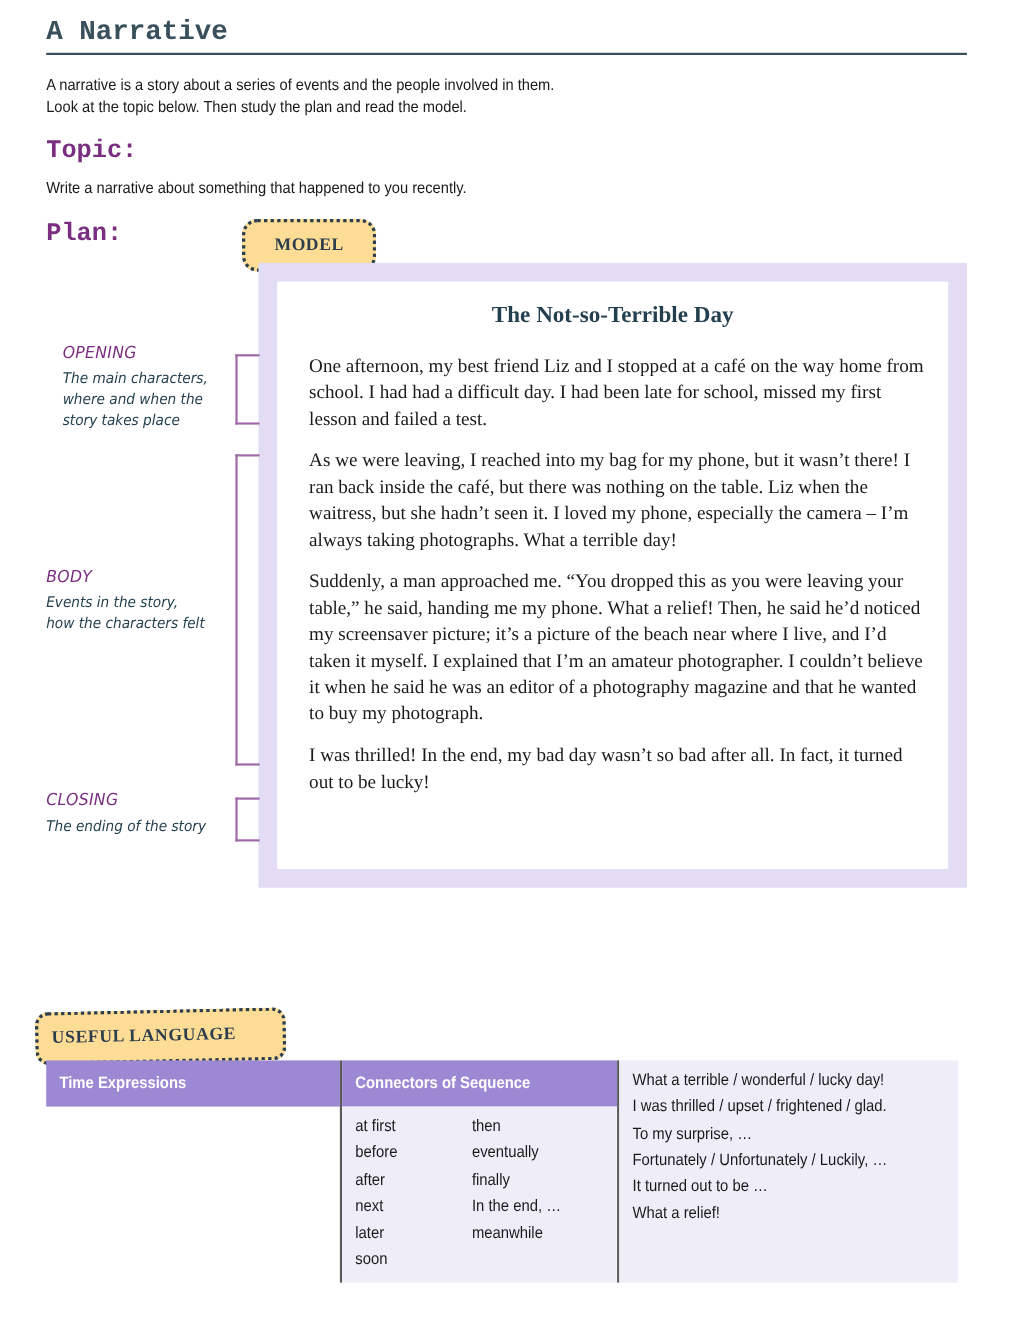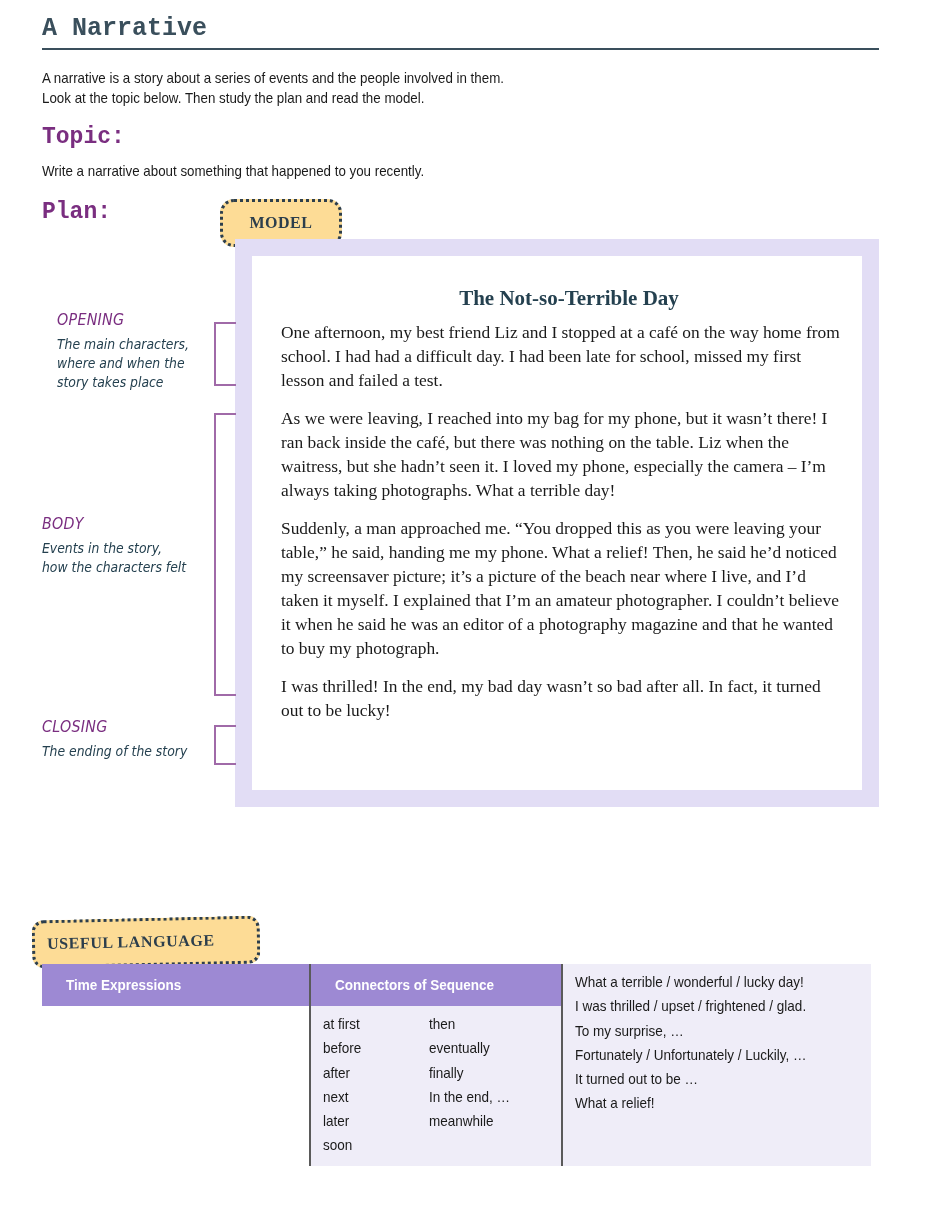--- a/index.html
+++ b/index.html
@@ -16,39 +16,39 @@
   .plan-heading { left: 42px; top: 199px; }
   .topic-text { position: absolute; left: 42px; top: 163px; font-size: 14.5px; color: #1a1a1a; transform: scaleX(0.92); transform-origin: left top; }
 
   
   .model-frame { position: absolute; left: 235px; top: 239px; width: 644px; height: 568px; background: #e2ddf5; }
   .model-inner { position: absolute; left: 252px; top: 256px; width: 610px; height: 534px; background: #ffffff; }
   .model-tab { position: absolute; left: 220px; top: 199px; width: 122px; height: 48px; background: #fddc96; border: 3px dotted #2c3e4c; border-radius: 14px; box-sizing: border-box; z-index: 1; }
   .model-tab-label { position: absolute; left: 0; right: 0; top: 12px; text-align: center; font-family: "Liberation Serif", serif; font-weight: bold; font-size: 16px; color: #2c3e4c; letter-spacing: 0.5px; }
   .model-frame-top-cover { position: absolute; left: 235px; top: 239px; width: 110px; height: 10px; background: #e2ddf5; z-index: 2; }
 
-  .story-title { position: absolute; left: 252px; width: 610px; top: 274px; text-align: center; font-family: "Liberation Serif", serif; font-weight: bold; font-size: 21px; color: #24404f; margin: 12px; }
+  .story-title { position: absolute; left: 252px; width: 610px; top: 274px; text-align: center; font-family: "Liberation Serif", serif; font-weight: bold; font-size: 21px; color: #24404f; margin: 0; }
   .story { position: absolute; left: 281px; top: 320px; width: 560px; font-family: "Liberation Serif", serif; font-size: 17.4px; line-height: 24px; color: #1a1a1a; }
   .story p { margin: 0 0 14px 0; }
 
   
   .plan-label { position: absolute; left: 42px; }
   .plan-label-title { font-family: "DejaVu Sans", sans-serif; font-style: italic; font-size: 15px; color: #7a2e80; letter-spacing: 0.3px; margin: 0; transform: scaleX(0.95); transform-origin: left top; }
   .plan-label-desc { font-family: "DejaVu Sans", sans-serif; font-style: italic; font-size: 13.5px; line-height: 19px; color: #24404f; margin-top: 6px; width: 160px; transform: scaleX(0.92); transform-origin: left top; }
 
   .bracket { position: absolute; left: 214px; width: 22px; border: 2px solid #a06aa8; border-right: none; box-sizing: border-box; }
 
   
   .ul-tab { position: absolute; left: 32px; top: 918px; width: 228px; height: 48px; background: #fddc96; border: 3px dotted #2c3e4c; border-radius: 12px; box-sizing: border-box; z-index: 1; transform: rotate(-1.2deg); }
   .ul-tab-label { position: absolute; left: 12px; top: 12px; font-family: "Liberation Serif", serif; font-weight: bold; font-size: 16px; color: #2c3e4c; letter-spacing: 0.6px; white-space: nowrap; }
 
   .lang-table { position: absolute; left: 42px; top: 964px; width: 829px; height: 202px; display: flex; z-index: 2; }
   .lang-col { display: flex; flex-direction: column; }
   .lang-col + .lang-col { border-left: 2px solid #5a5a5a; }
-  .col-head { height: 42px; background: #9d89d3; color: #ffffff; font-weight: bold; font-size: 15px; line-height: 42px; padding-left: 24px; white-space: nowrap; }
+  .col-head { height: 42px; background: #9d89d3; color: #ffffff; font-weight: bold; font-size: 15px; line-height: 42px; padding-left: 12px; white-space: nowrap; }
   .col-head span { display: inline-block; transform: scaleX(0.9); transform-origin: left center; }
   .col-body { flex: 1; background: #efedf8; padding: 6px 0 0 12px; display: flex; }
   .sub-col { display: flex; flex-direction: column; }
   .cell { font-size: 15px; line-height: 24.3px; color: #1a1a1a; white-space: nowrap; transform: scaleX(0.9); transform-origin: left center; }
   .col-a { width: 267px; }
   .col-b { width: 250px; }
   .col-c { flex: 1; }
   .col-a .sub-col.first { width: 136px; }
   .col-b .sub-col.first { width: 106px; }
 </style>

